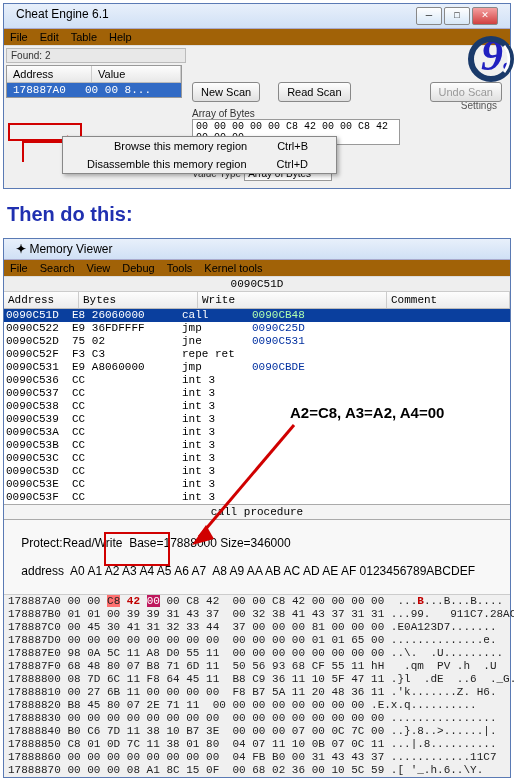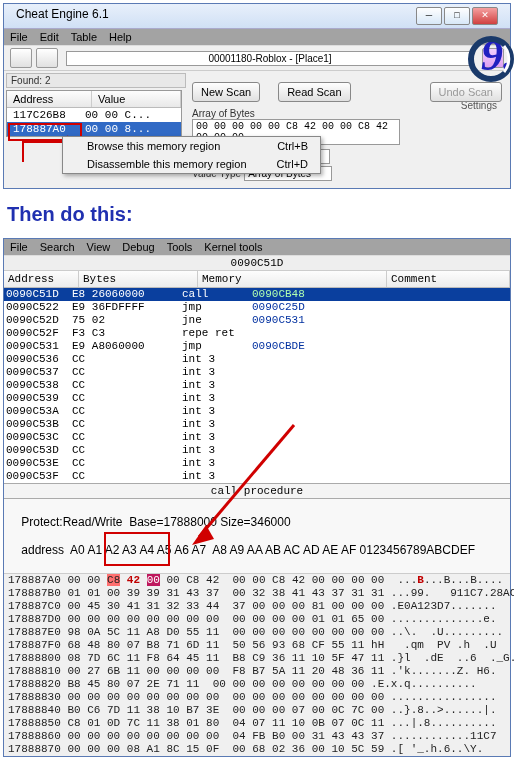--- a/index.html
+++ b/index.html
@@ -3,37 +3,37 @@
 <meta charset="utf-8">
 <style>
   body{margin:0;padding:0;font-family:Tahoma,Arial,sans-serif;font-size:11px;background:#fff;width:514px}
   .wrap{padding:3px}
   .win{border:1px solid #5a7ab4;background:#f0f0f0;position:relative}
   .titlebar{background:linear-gradient(#e8f0fb,#d0e0f5);border-bottom:1px solid #aac;padding:3px 12px;display:flex;align-items:flex-start;justify-content:space-between}
   .titlebar .t{font-size:12px;color:#000}
   .tbtns{display:flex;gap:2px}
   .tbtn{width:24px;height:16px;border:1px solid #888;background:linear-gradient(#fefefe,#d8e8f8);border-radius:2px;font-size:9px;text-align:center;line-height:14px}
   .tbtn.red{background:linear-gradient(#f5a0a0,#d04040);color:#fff}
-  .menubar{background:#a3a3a3;padding:2px 6px;display:flex;gap:12px;border-bottom:1px solid #ddd}
+  .menubar{background:#a16207;padding:2px 6px;display:flex;gap:12px;border-bottom:1px solid #ddd}
   .menubar span{color:#000}
   .toolbar{padding:2px 6px;display:flex;gap:4px;align-items:center;border-bottom:1px solid #ccc}
   .ticon{width:20px;height:18px;border:1px solid #999;background:linear-gradient(#fff,#e0e0e0);border-radius:2px}
   .procbox{flex:1;border:1px solid #999;background:#fff;padding:1px 4px;font-size:10px;text-align:center;margin:0 4px}
   .logo{position:absolute;right:-6px;top:30px;width:50px;height:50px}
   .step9{position:absolute;right:-4px;top:26px;font:italic bold 44px Georgia,serif;color:#2020c0}
   .settings{position:absolute;right:13px;top:96px;font-size:10px;color:#555}
   .found{padding:1px 4px;background:#e8e8e8;border:1px solid #bbb;font-size:10px;color:#333;margin:2px}
   .grid{background:#fff;border:1px solid #999;margin:0 2px}
   .gridhdr{display:flex;background:linear-gradient(#fdfdfd,#e8e8e8);border-bottom:1px solid #bbb}
   .gridhdr div{padding:2px 6px;border-right:1px solid #ccc;font-size:11px}
   .gridrow{display:flex;padding:1px 6px;font-family:'Courier New',monospace;font-size:11px}
   .gridrow.sel{background:#316ac5;color:#fff}
   .gridrow div:first-child{width:72px}
   .ctx{position:absolute;left:58px;top:132px;background:#f0f0f0;border:1px solid #888;box-shadow:2px 2px 4px rgba(0,0,0,.3);z-index:5}
-  .ctxrow{display:flex;justify-content:space-between;padding:3px 12px 3px 24px;gap:30px}
+  .ctxrow{display:flex;justify-content:flex-end;padding:3px 28px 3px 24px;gap:30px}
   .redbox1{position:absolute;border:2px solid #d00000;z-index:2}
   .redarrow{position:absolute;z-index:3;stroke:#d00000;fill:#d00000;stroke-width:2}
   .btn{border:1px solid #888;background:linear-gradient(#fefefe,#e0e0e0);border-radius:3px;padding:3px 8px;font-size:11px}
   .scanarea{position:absolute;left:188px;top:78px;right:8px}
   .scanbtns{display:flex;gap:18px;margin-bottom:6px}
   .lbl{font-size:10px;color:#333}
   .hexinput{border:1px solid #999;background:#fff;font-family:'Courier New',monospace;font-size:10px;padding:1px 3px;width:200px;display:inline-block}
   .combo{border:1px solid #999;background:#fff;padding:1px 3px;font-size:10px;display:inline-block;width:80px}
   .heading{font:bold 20px Verdana,Arial;color:#2030b0;padding:12px 4px}
   .mv .body{background:#fff}
@@ -71,43 +71,33 @@
       <div class="tbtn">□</div>
       <div class="tbtn red">✕</div>
     </div>
   </div>
   <div class="menubar">
     <span>File</span>
     <span>Edit</span>
     <span>Table</span>
     <span>Help</span>
   </div>
-  <div class="toolbar">
-    <div class="ticon"></div>
-    <div class="ticon"></div>
-    <div class="procbox">00001180-Roblox - [Place1]</div>
-    <div class="ticon" style="background:linear-gradient(#f0d0ff,#e0a0f0)"></div>
-  </div>
   <div class="step9">9.</div>
   <svg class="logo" viewBox="0 0 50 50">
         <circle cx="25" cy="25" r="20" fill="none" stroke="#1a3a6a" stroke-width="6"></circle>
         <path d="M38 12 A20 20 0 0 1 38 38" fill="none" stroke="#fff" stroke-width="3"></path>
       </svg>
   <div class="settings">Settings</div>
 
   <div class="found" style="width:170px">Found: 2</div>
   <div class="grid" style="width:174px">
     <div class="gridhdr">
       <div style="width:72px">Address</div>
       <div style="flex:1">Value</div>
     </div>
-    <div class="gridrow">
-      <div>117C26B8</div>
-          <div>00 00 C...</div>
-    </div>
     <div class="gridrow sel">
       <div>178887A0</div>
           <div>00 00 8...</div>
     </div>
   </div>
 
   <div class="redbox1" style="left:4px;top:119px;width:70px;height:14px"></div>
   <svg class="redarrow" style="left:14px;top:130px;width:60px;height:30px">
         <path d="M5 28 L5 8 L50 8" fill="none"></path>
         <path d="M50 3 L60 8 L50 13 z"></path>
@@ -133,35 +123,39 @@
     <div class="lbl">Array of Bytes</div>
     <div class="hexinput">00 00 00 00 00 C8 42 00 00 C8 42 00 00 00</div>
     <div style="margin-top:4px"><span class="lbl">Scan Type</span> <span class="combo">rray</span></div>
     <div style="margin-top:2px"><span class="lbl">Value Type</span> <span class="combo">Array of Bytes</span></div>
   </div>
 </div>
 
 <div class="heading">Then do this:</div>
 
 <div class="win mv" style="position:relative">
+  <div class="titlebar">
+    <span class="t"><span style="font-weight:bold">✦ </span><span>Memory Viewer</span></span>
+    <div class="tbtns"></div>
+  </div>
   <div class="menubar">
     <span>File</span>
     <span>Search</span>
     <span>View</span>
     <span>Debug</span>
     <span>Tools</span>
     <span>Kernel tools</span>
   </div>
   <div style="text-align:center;background:#eee;border-bottom:1px solid #ccc;padding:1px;font-family:'Courier New',monospace">0090C51D</div>
 
   <div class="dis body">
     <div class="dishdr">
       <div class="c-addr">Address</div>
       <div class="c-bytes">Bytes</div>
-      <div style="width:180px">Memory</div>
+      <div style="width:180px">Write</div>
       <div class="c-cmt">Comment</div>
     </div>
     <div id="disrows">
           <div class="disrow sel">
             <div class="c-addr">0090C51D</div>
             <div class="c-bytes">E8 26060000</div>
             <div class="c-op">call</div>
             <div class="c-arg"><a>0090CB48</a></div>
             <div class="c-cmt"></div>
           </div>
@@ -268,19 +262,20 @@
 
   <div class="callproc">call procedure</div>
 
   <div class="hexhead">
     <span>Protect:Read/Write  Base=17888000 Size=346000</span><br>
     <span>address  A0 A1 A2 A3 A4 A5 A6 A7  A8 A9 AA AB AC AD AE AF 0123456789ABCDEF</span>
   </div>
   <div class="hexbody" id="hexrows"><div>178887A0 00 00 <span class="hlR">C8</span> <span class="hlB">42</span> <span class="hlBlue">00</span> 00 C8 42  00 00 C8 42 00 00 00 00  ...<span class="hlB">B</span>...B...B....</div><div>178887B0 01 01 00 39 39 31 43 37  00 32 38 41 43 37 31 31 ...99.   911C7.28AC711</div><div>178887C0 00 45 30 41 31 32 33 44  37 00 00 00 81 00 00 00 .E0A123D7.......</div><div>178887D0 00 00 00 00 00 00 00 00  00 00 00 00 01 01 65 00 ..............e.</div><div>178887E0 98 0A 5C 11 A8 D0 55 11  00 00 00 00 00 00 00 00 ..\.  .U.........</div><div>178887F0 68 48 80 07 B8 71 6D 11  50 56 93 68 CF 55 11 hH   .qm  PV .h  .U</div><div>17888800 08 7D 6C 11 F8 64 45 11  B8 C9 36 11 10 5F 47 11 .}l  .dE  ..6  ._G.</div><div>17888810 00 27 6B 11 00 00 00 00  F8 B7 5A 11 20 48 36 11 .'k.......Z. H6.</div><div>17888820 B8 45 80 07 2E 71 11  00 00 00 00 00 00 00 00 .E.x.q..........</div><div>17888830 00 00 00 00 00 00 00 00  00 00 00 00 00 00 00 00 ................</div><div>17888840 B0 C6 7D 11 38 10 B7 3E  00 00 00 07 00 0C 7C 00 ..}.8..&gt;......|.</div><div>17888850 C8 01 0D 7C 11 38 01 80  04 07 11 10 0B 07 0C 11 ...|.8..........</div><div>17888860 00 00 00 00 00 00 00 00  04 FB B0 00 31 43 43 37 ............11C7</div><div>17888870 00 00 00 08 A1 8C 15 0F  00 68 02 36 00 10 5C 59 .[ '_.h.6..\Y.</div></div>
 
   <div class="redb2" style="left:100px;top:293px;width:62px;height:30px"></div>
+  <div class="ann" style="left:286px;top:165px">A2=C8, A3=A2, A4=00</div>
   <svg class="arrow2" style="left:180px;top:178px;width:120px;height:130px">
     <path d="M110 8 L15 120" stroke="#d00000" stroke-width="3" fill="none"></path>
     <path d="M8 128 L22 108 L30 122 z" fill="#d00000"></path>
   </svg>
 </div>
 
 </div>
 
 </body></html>

